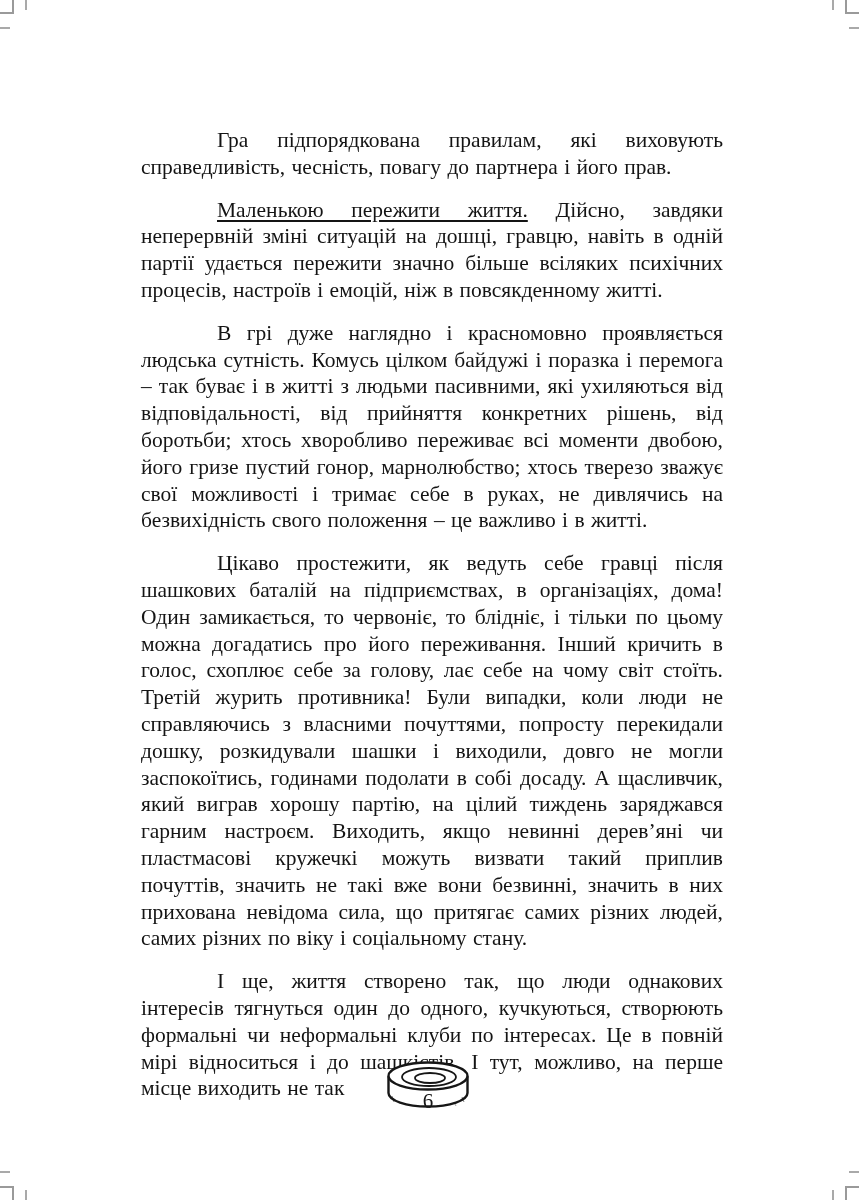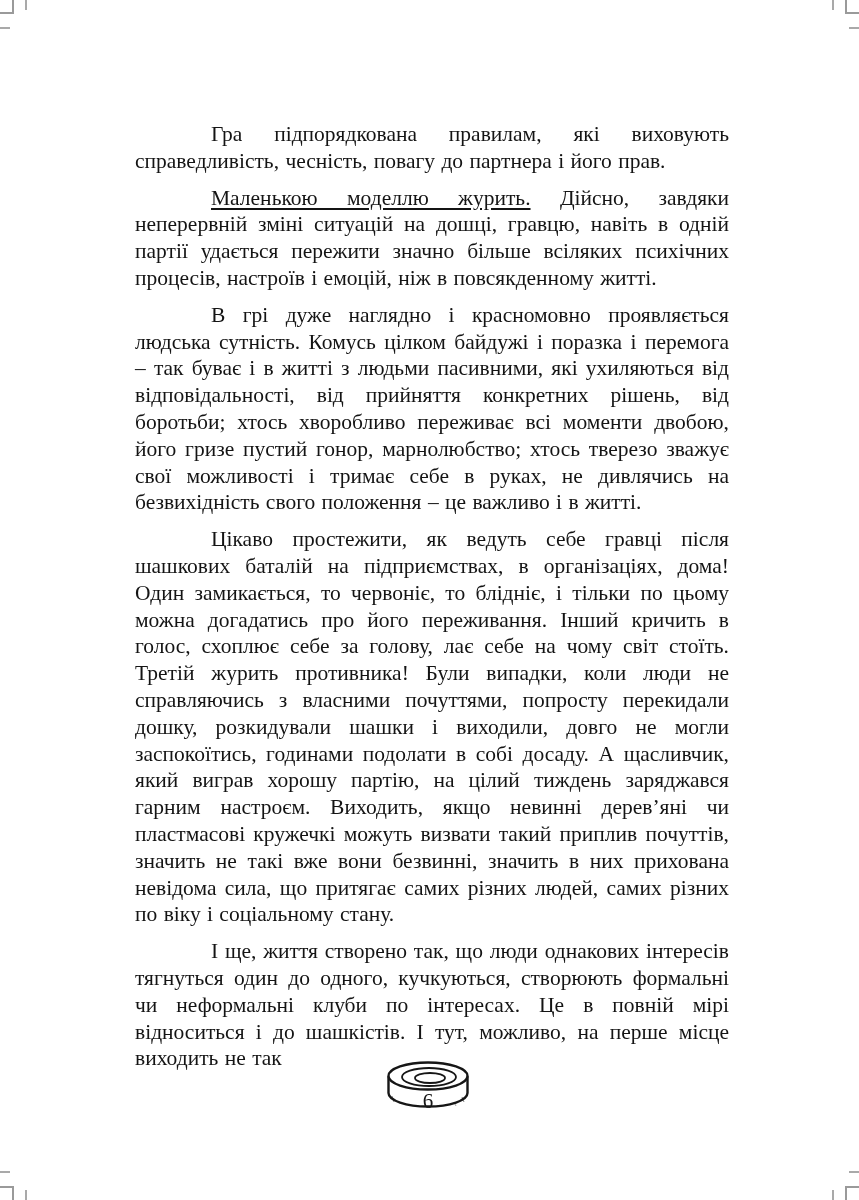--- a/index.html
+++ b/index.html
@@ -38,21 +38,21 @@
   .crop.br .htick { right: 0; bottom: 27px; }
 
   
   .text-block {
     position: absolute;
     left: 125px; top: 111px;
     width: 614px;
     color: #141414;
   }
   .text-block p {
-    margin: 10px;
+    margin: 16px;
     font-size: 21.5px;
     line-height: 26.8px;
     text-align: justify;
     text-indent: 76px;
     word-spacing: 1px;
   }
   .text-block .u {
     text-decoration: underline;
     text-decoration-thickness: 1.5px;
     text-underline-offset: 3px;
@@ -85,21 +85,21 @@
   <div class="htick"></div>
 </div>
 <div class="crop br">
   <div class="bracket"></div>
   <div class="vtick"></div>
   <div class="htick"></div>
 </div>
 
 <main class="text-block">
     <p>Гра підпорядкована правилам, які виховують справедливість, чесність, повагу до партнера і його прав.</p>
-    <p><span class="u">Маленькою моделлю журить.</span> Дійсно, завдяки неперервній зміні ситуацій на дошці, гравцю, навіть в одній партії удається пережити значно більше всіляких психічних процесів, настроїв і емоцій, ніж в повсякденному житті.</p>
+    <p><span class="u">Маленькою пережити життя.</span> Дійсно, завдяки неперервній зміні ситуацій на дошці, гравцю, навіть в одній партії удається пережити значно більше всіляких психічних процесів, настроїв і емоцій, ніж в повсякденному житті.</p>
     <p>В грі дуже наглядно і красномовно проявляється людська сутність. Комусь цілком байдужі і поразка і перемога – так буває і в житті з людьми пасивними, які ухиляються від відповідальності, від прийняття конкретних рішень, від боротьби; хтось хворобливо переживає всі моменти двобою, його гризе пустий гонор, марнолюбство; хтось тверезо зважує свої можливості і тримає себе в руках, не дивлячись на безвихідність свого положення – це важливо і в житті.</p>
     <p>Цікаво простежити, як ведуть себе гравці після шашкових баталій на підприємствах, в організаціях, дома! Один замикається, то червоніє, то блідніє, і тільки по цьому можна догадатись про його переживання. Інший кричить в голос, схоплює себе за голову, лає себе на чому світ стоїть. Третій журить противника! Були випадки, коли люди не справляючись з власними почуттями, попросту перекидали дошку, розкидували шашки і виходили, довго не могли заспокоїтись, годинами подолати в собі досаду. А щасливчик, який виграв хорошу партію, на цілий тиждень заряджався гарним настроєм. Виходить, якщо невинні дерев’яні чи пластмасові кружечкі можуть визвати такий приплив почуттів, значить не такі вже вони безвинні, значить в них прихована невідома сила, що притягає самих різних людей, самих різних по віку і соціальному стану.</p>
     <p>І ще, життя створено так, що люди однакових інтересів тягнуться один до одного, кучкуються, створюють формальні чи неформальні клуби по інтересах. Це в повній мірі відноситься і до шашкістів. І тут, можливо, на перше місце виходить не так</p>
   </main>
 
 <div class="footer-piece">
   <svg viewBox="0 0 88 64">
 
     <path d="M4.5,21 L4.5,37 A39.5,13.5 0 0 0 83.5,37 L83.5,21" fill="#ffffff" stroke="#161616" stroke-width="2.4" stroke-linecap="round"></path>
 

